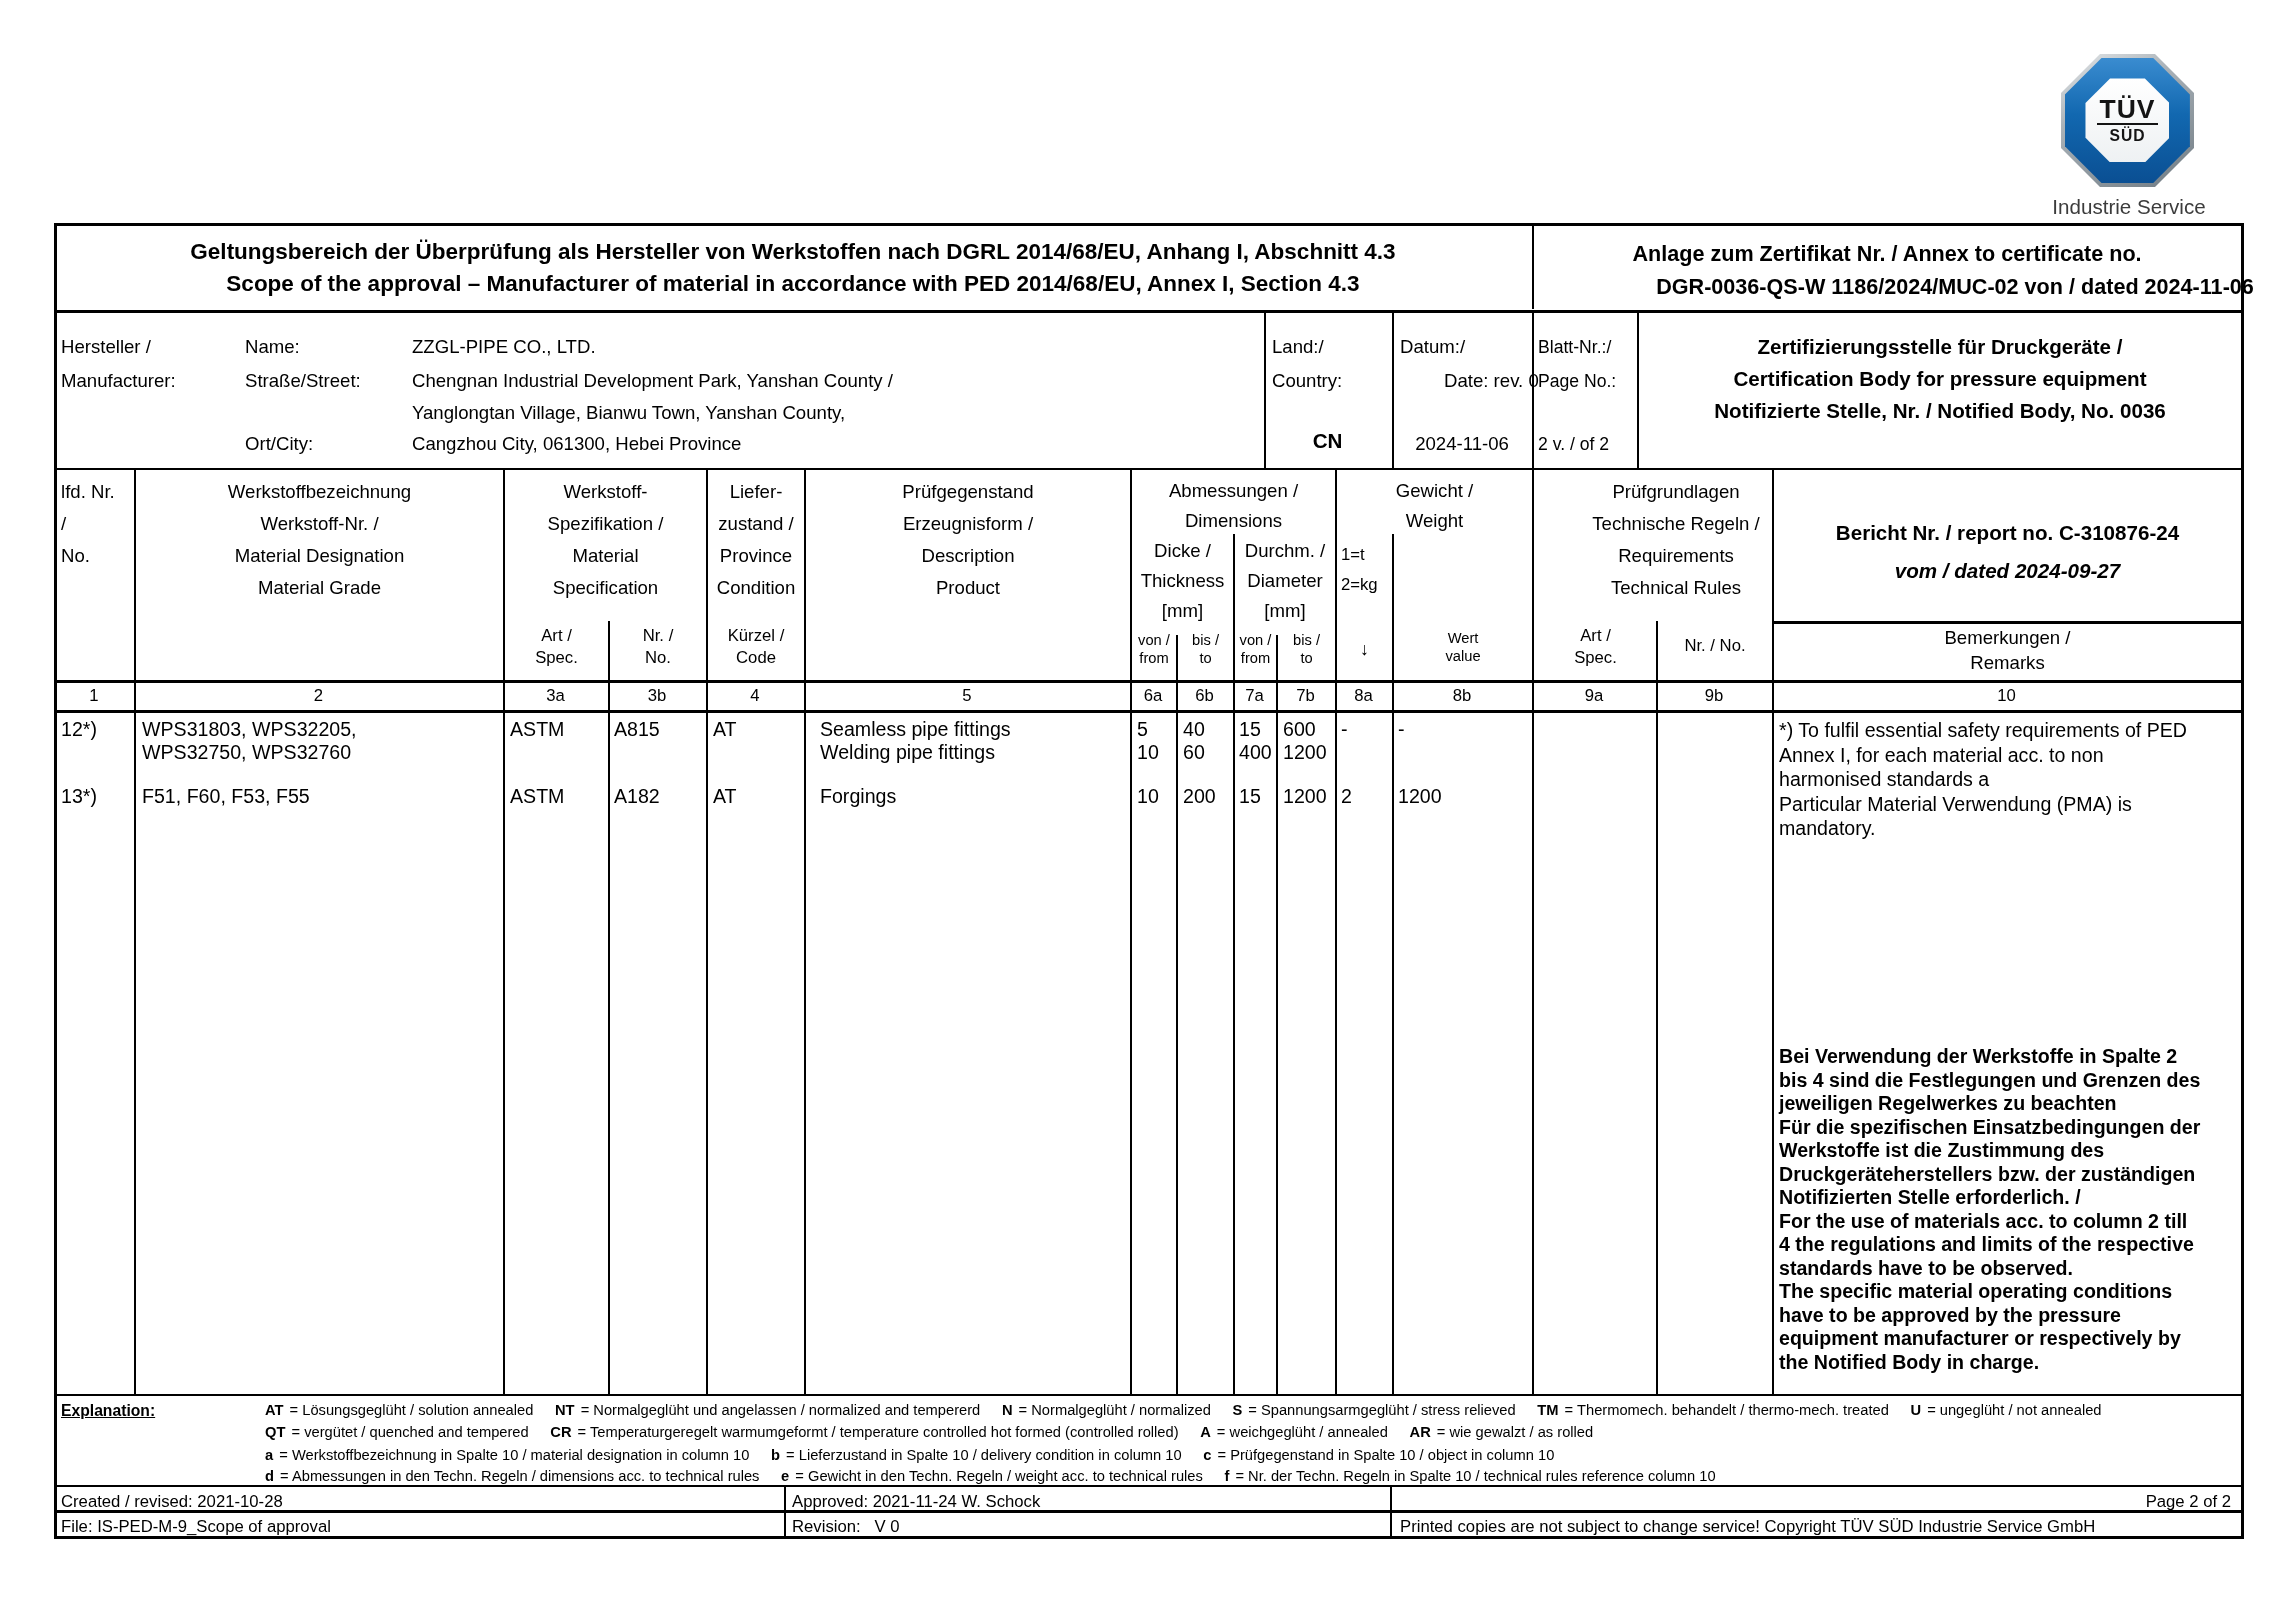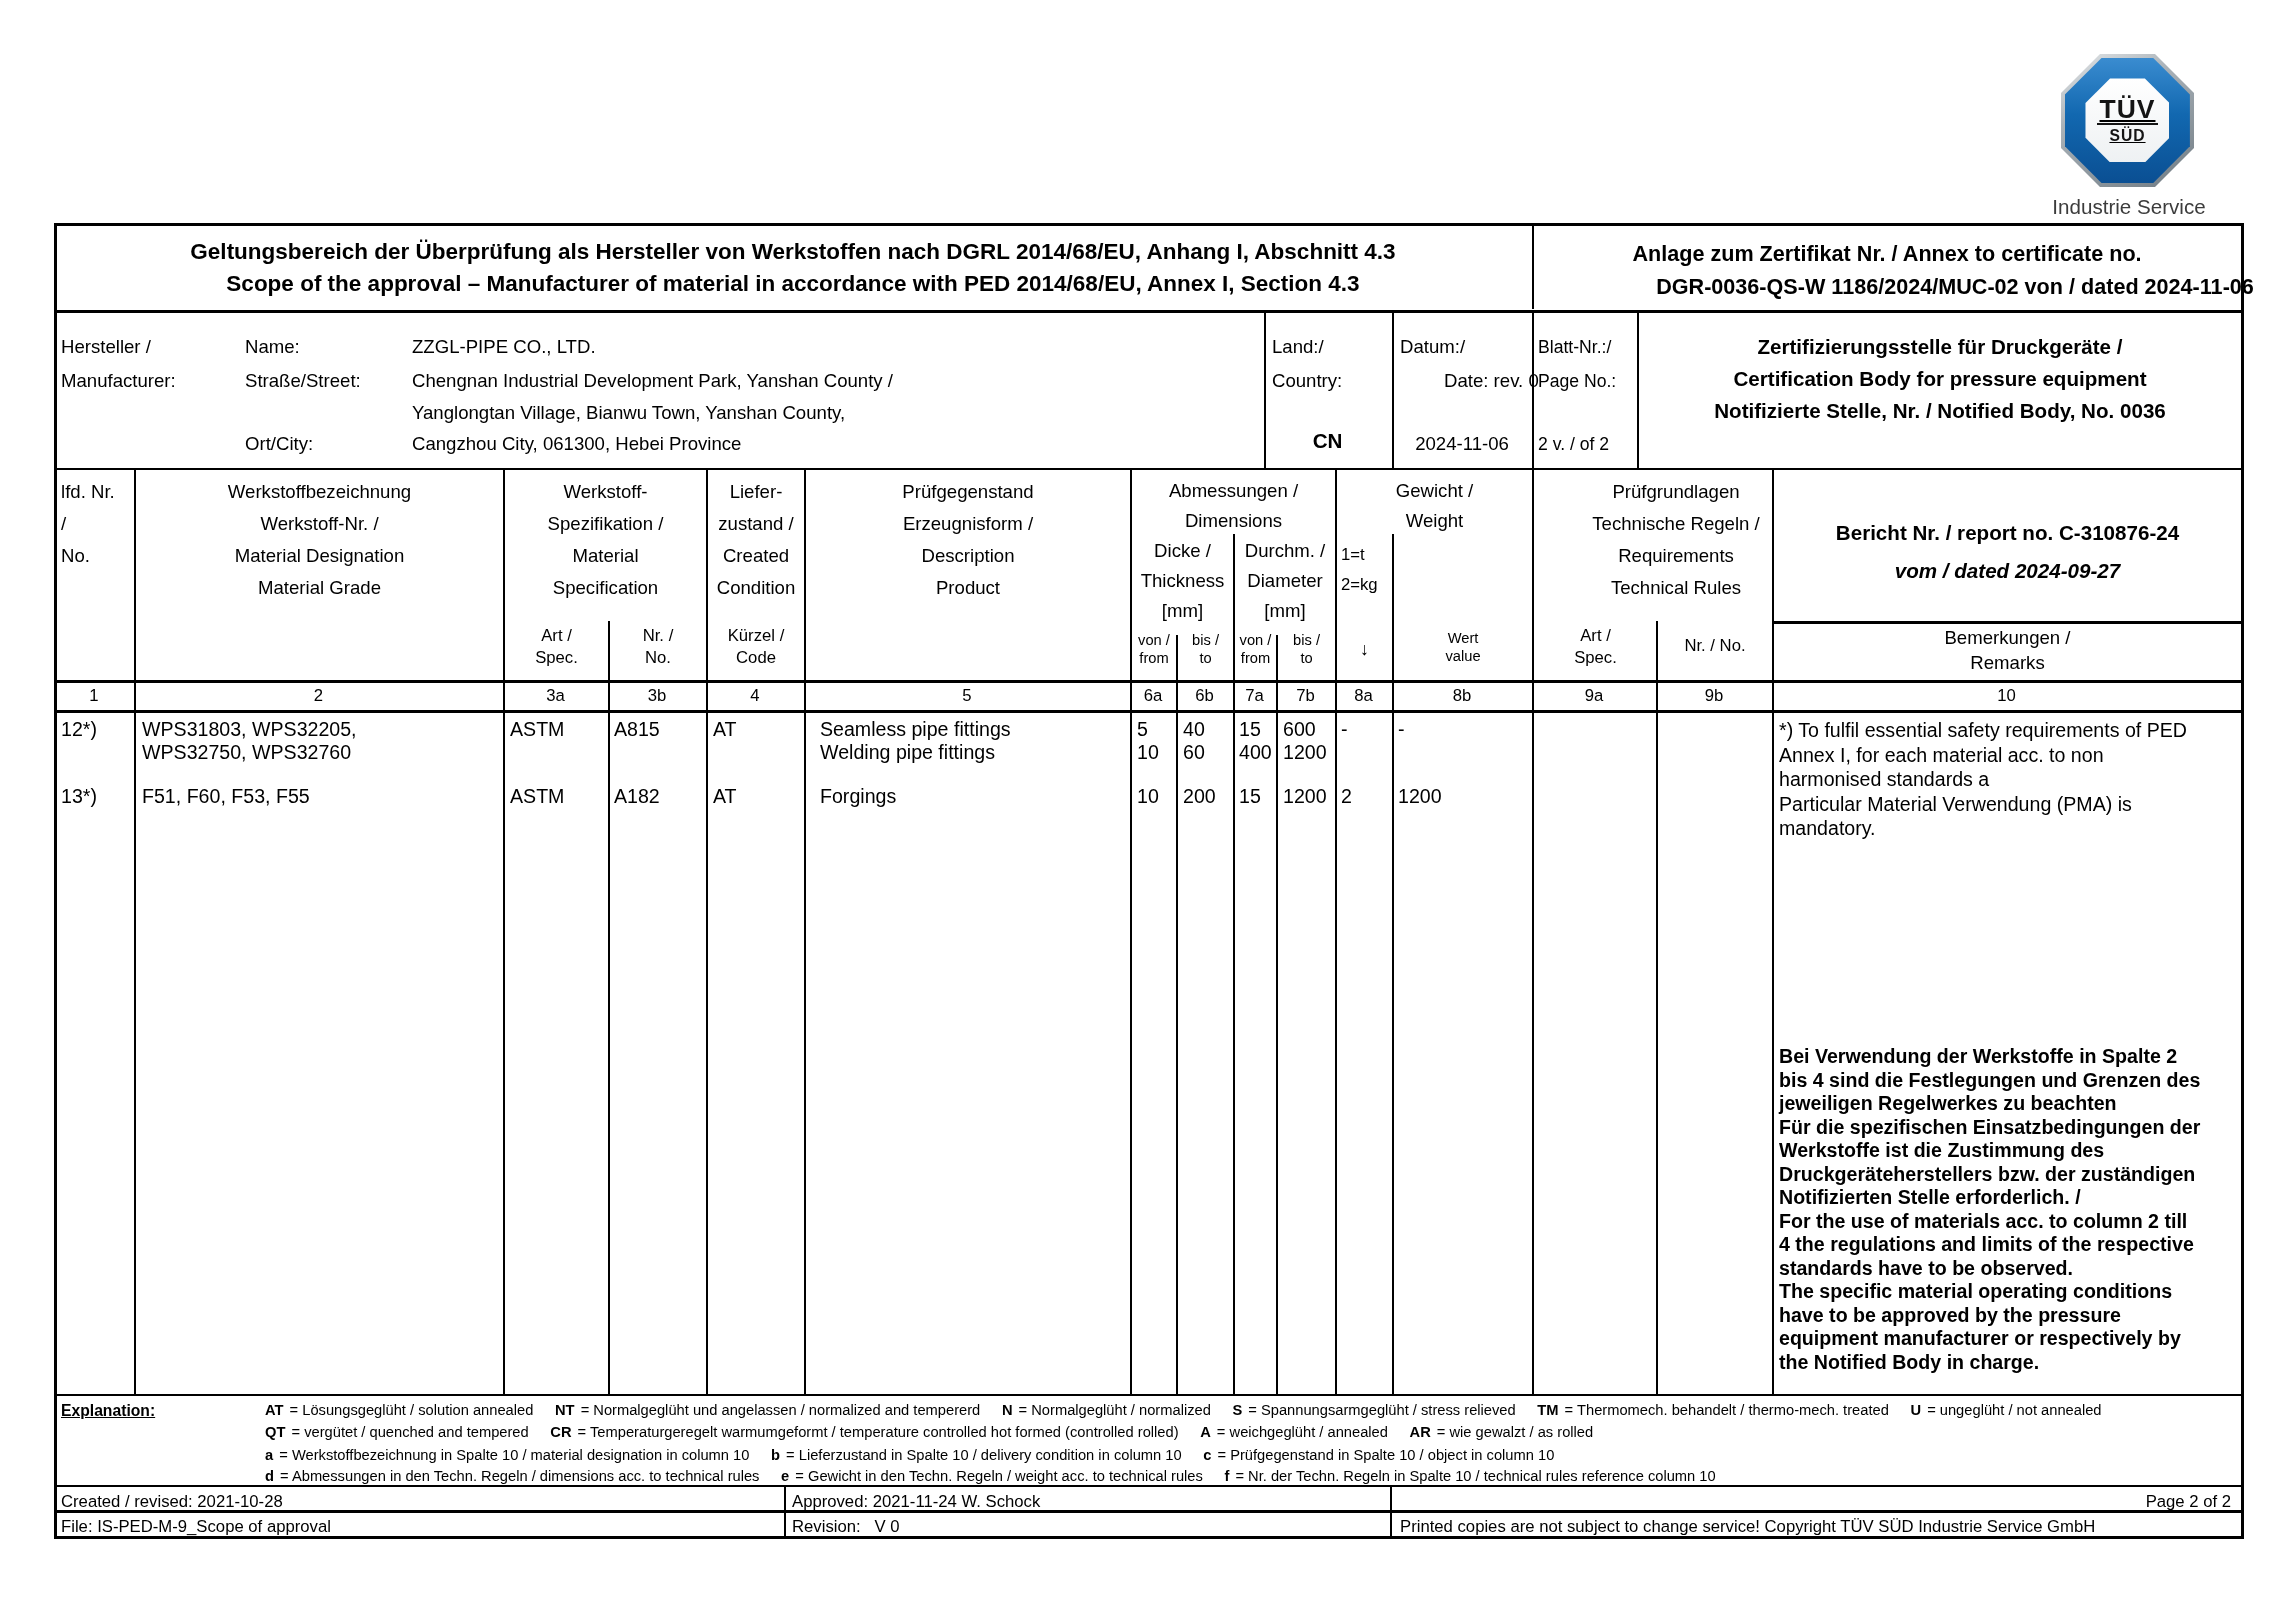--- a/index.html
+++ b/index.html
@@ -26,21 +26,21 @@
   .seg{margin-right:21.6px;}
   .seg b{margin-right:2px;}
   
   .oct{clip-path:polygon(29.3% 0,70.7% 0,100% 29.3%,100% 70.7%,70.7% 100%,29.3% 100%,0 70.7%,0 29.3%);}
   #logo-rim{position:absolute;left:2061px;top:54px;width:133px;height:133px;
             background:linear-gradient(150deg,#e7eaec 0%,#aab2b8 35%,#6f7a82 100%);}
   #logo-blue{position:absolute;left:3.9px;top:3.9px;width:125px;height:125px;
              background:linear-gradient(180deg,#3a8cd0 0%,#1268b0 45%,#0a4f93 100%);}
   #logo-white{position:absolute;left:20.6px;top:20.6px;width:84px;height:84px;
               background:linear-gradient(180deg,#ffffff 0%,#eef1f3 100%);
-              display:flex;flex-direction:column;align-items:center;justify-content:center;text-decoration:underline;}
+              display:flex;flex-direction:column;align-items:center;justify-content:center;}
   #logo-tuv{font-weight:bold;font-size:26.5px;line-height:26.5px;letter-spacing:1px;color:#141414;
             border-bottom:2.9px solid #141414;padding:0 2.9px 1px 2.9px;}
   #logo-sud{font-weight:bold;font-size:15.7px;line-height:17.6px;letter-spacing:1px;color:#141414;margin-top:2px;}
 </style>
 </head>
 <body>
 
 <div class="sheet">
 
   <div>
@@ -144,21 +144,21 @@
       <div class="tl">Art /</div>
       <div class="tl">Spec.</div>
     </div>
   <div class="t f17 c" style="left:610px;top:625px;width:96px;">
       <div class="tl">Nr. /</div>
       <div class="tl">No.</div>
     </div>
   <div class="t f19 c" style="left:708px;top:476px;width:96px;">
       <div class="tl">Liefer-</div>
       <div class="tl">zustand /</div>
-      <div class="tl">Created</div>
+      <div class="tl">Province</div>
       <div class="tl">Condition</div>
     </div>
   <div class="t f17 c" style="left:708px;top:625px;width:96px;">
       <div class="tl">Kürzel /</div>
       <div class="tl">Code</div>
     </div>
   <div class="t f19 c" style="left:806px;top:476px;width:324px;">
       <div class="tl">Prüfgegenstand</div>
       <div class="tl">Erzeugnisform /</div>
       <div class="tl">Description</div>

